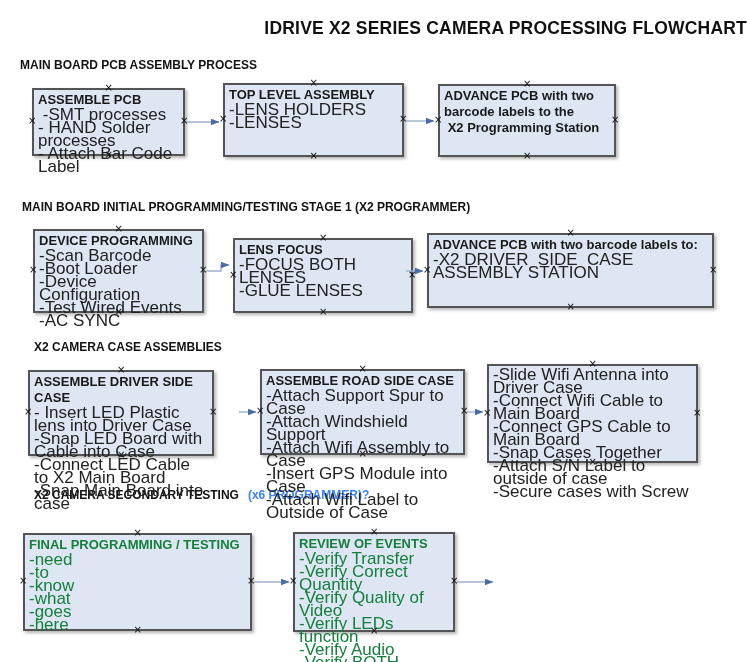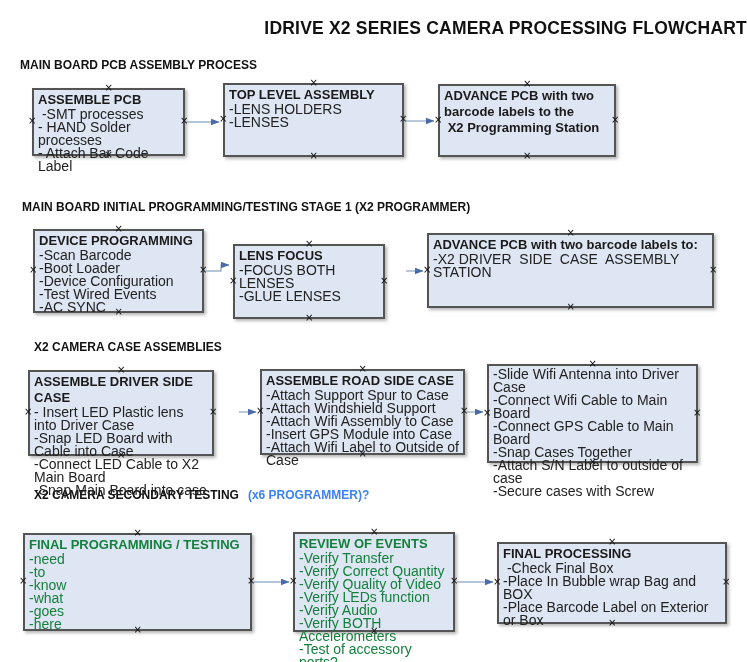--- a/index.html
+++ b/index.html
@@ -5,21 +5,21 @@
   html,body{margin:0;padding:0;background:#ffffff;}
   .stage{position:relative;width:747px;height:662px;background:#ffffff;overflow:hidden;
          font-family:"Liberation Sans",sans-serif;color:#1a1a1a;}
   .main-title{position:absolute;top:18px;left:0;width:747px;text-align:right;
               font-size:17.5px;font-weight:bold;letter-spacing:.2px;color:#111;}
   .shead{position:absolute;font-size:12px;font-weight:bold;color:#111;white-space:pre;}
   .shead .redpart{color:#3b82f6;margin-left:9px;}
   .fbox{position:absolute;box-sizing:border-box;background:#dde6f2;border:2px solid #545454;
         box-shadow:2px 2px 3px rgba(90,90,90,.45);padding:2px 4px;overflow:visible;}
   .bt{font-size:13px;line-height:16px;font-weight:bold;white-space:pre-wrap;color:#1a1a1a;}
-  .bi{font-size:14px;line-height:13px;white-space:pre-wrap;color:#222;}
+  .bi{font-size:17px;line-height:13px;white-space:pre-wrap;color:#222;}
   .fbox.red .bt,.fbox.red .bi{color:#15803d;}
   .hx{position:absolute;width:7px;height:7px;line-height:7px;font-size:10px;color:#111;
       font-family:"DejaVu Sans",sans-serif;z-index:3;}
   .hx::before{content:"\00D7";}
   .hx.t{top:-6px;left:50%;margin-left:-4px;}
   .hx.b{bottom:-4px;left:50%;margin-left:-4px;}
   .hx.l{left:-6px;top:50%;margin-top:-5px;}
   .hx.r{right:-4px;top:50%;margin-top:-5px;}
   svg.arrows{position:absolute;left:0;top:0;pointer-events:none;z-index:2;}
   svg.arrows path.conn{stroke:#9db2cc;stroke-width:1.4;fill:none;}
@@ -87,21 +87,21 @@
     <div class="bi">-Scan Barcode
 -Boot Loader
 -Device Configuration
 -Test Wired Events
 -AC SYNC</div>
     <i class="hx t"></i>
       <i class="hx b"></i>
       <i class="hx l"></i>
       <i class="hx r"></i>
   </div>
-  <div class="fbox" style="left:233px;top:244px;width:152px;height:75px">
+  <div class="fbox" style="left:233px;top:238px;width:180px;height:75px">
     <div class="bt">LENS FOCUS</div>
     <div class="bi">-FOCUS BOTH LENSES
 -GLUE LENSES</div>
     <i class="hx t"></i>
       <i class="hx b"></i>
       <i class="hx l"></i>
       <i class="hx r"></i>
   </div>
   <div class="fbox" style="left:427px;top:233px;width:287px;height:75px">
     <div class="bt">ADVANCE PCB with two barcode labels to:</div>
@@ -168,24 +168,14 @@
 -Verify Quality of Video
 -Verify LEDs function
 -Verify Audio
 -Verify BOTH Accelerometers
 -Test of accessory ports?</div>
     <i class="hx t"></i>
       <i class="hx b"></i>
       <i class="hx l"></i>
       <i class="hx r"></i>
   </div>
-  <div class="fbox" style="left:497px;top:542px;width:230px;height:82px">
-    <div class="bt">FINAL PROCESSING</div>
-    <div class="bi"> -Check Final Box
--Place In Bubble wrap Bag and BOX
--Place Barcode Label on Exterior or Box</div>
-    <i class="hx t"></i>
-      <i class="hx b"></i>
-      <i class="hx l"></i>
-      <i class="hx r"></i>
-  </div>
 
 </div>
 
 </body></html>

